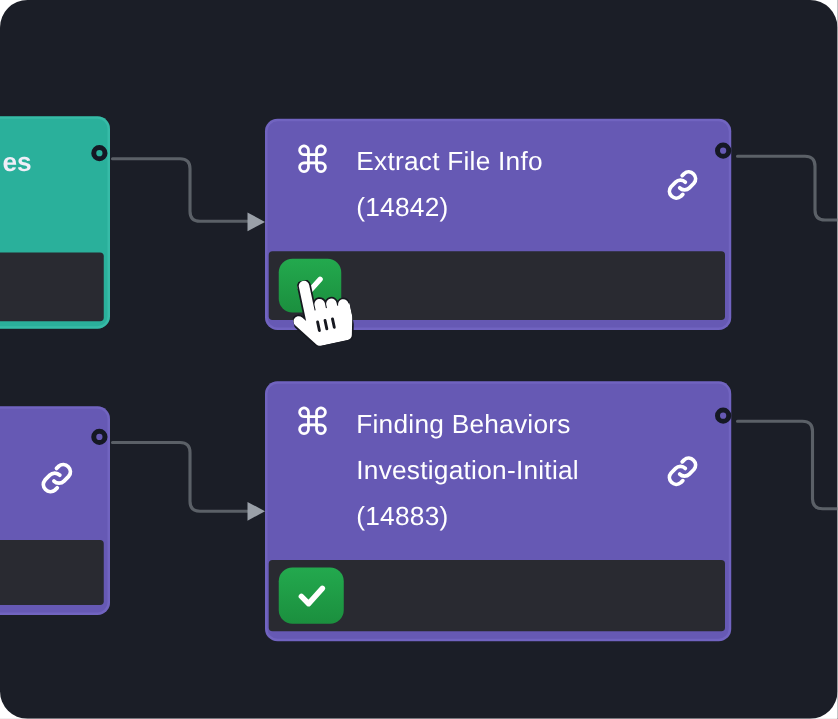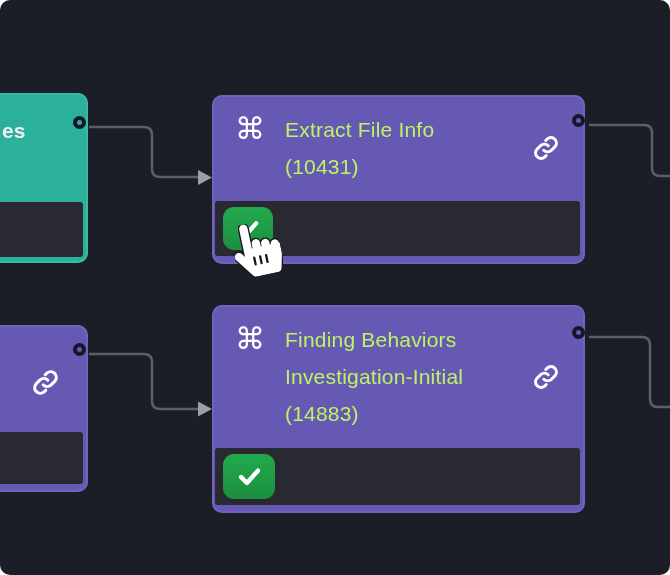--- a/index.html
+++ b/index.html
@@ -1,19 +1,19 @@
 <!DOCTYPE html>
 <html><head>
 <meta charset="utf-8">
 <style>
   html,body{margin:0;padding:0;background:#ffffff;}
   *{box-sizing:border-box;}
   .canvas{
     position:relative;width:670px;height:575px;overflow:hidden;
-    background:#1b1e27;border-radius:10px;
+    background:#1b1e27;border-radius:22px;
     font-family:"Liberation Sans", sans-serif;
   }
   .wires{position:absolute;left:0;top:0;z-index:1;}
   .node{
     position:absolute;z-index:2;border-radius:10px;
   }
   .node.purple{background:#6659b4;box-shadow:inset 0 0 0 2px rgba(134,120,214,0.35);}
   .node.teal{background:#2ab09b;box-shadow:inset 0 0 0 2px rgba(80,210,190,0.35);}
   .strip{
     position:absolute;left:3px;right:5px;bottom:8px;background:#292a31;
@@ -24,21 +24,21 @@
     width:50px;height:43px;border-radius:11px;
     background:linear-gradient(180deg,#23a94e 0%,#1b8f3e 100%);
     display:flex;align-items:center;justify-content:center;flex:0 0 auto;
   }
   .header{
     position:absolute;left:0;top:0;right:0;display:flex;align-items:center;
     padding:0 24px 0 73px;
   }
   .title-block{position:relative;flex:1;}
   .title-line{
-    display:block;color:#bef264;font-size:21px;line-height:37px;
+    display:block;color:#ffffff;font-size:21px;line-height:37px;
     white-space:nowrap;letter-spacing:0.2px;
   }
   .cmd{
     position:absolute;left:-50px;top:1px;width:34px;height:34px;
     color:#ffffff;font-family:"DejaVu Sans", sans-serif;font-size:30px;
     line-height:34px;text-align:left;
   }
   .linkicon{margin-left:auto;flex:0 0 auto;display:flex;}
   .port{
     position:absolute;z-index:3;width:13px;height:13px;border-radius:50%;
@@ -66,21 +66,21 @@
   <div class="node teal" style="left:-52px;top:93px;width:140px;height:170px;">
     <span class="frag" style="left:54px;top:19px;">es</span>
     <div class="strip" style="height:55px;"></div>
   </div>
 
   <div class="node purple" style="left:212px;top:95px;width:373px;height:169px;">
     <div class="header" style="height:106px;">
       <div class="title-block" style="height:74px;">
         <span class="cmd">⌘</span>
         <span class="title-line">Extract File Info</span>
-        <span class="title-line">(10431)</span>
+        <span class="title-line">(14842)</span>
       </div>
       <span class="linkicon">
         <svg width="30" height="30" viewBox="0 0 24 24" fill="none" stroke="#ffffff" stroke-width="2.4" stroke-linecap="round" stroke-linejoin="round">
           <path d="M10.2 13.8a4.4 4.4 0 0 0 6.2 0l2.9-2.9a4.4 4.4 0 0 0-6.2-6.2l-1.3 1.3"></path>
           <path d="M13.8 10.2a4.4 4.4 0 0 0-6.2 0l-2.9 2.9a4.4 4.4 0 0 0 6.2 6.2l1.3-1.3"></path>
         </svg>
       </span>
     </div>
     <div class="strip" style="height:55px;">
       <div class="badge">

